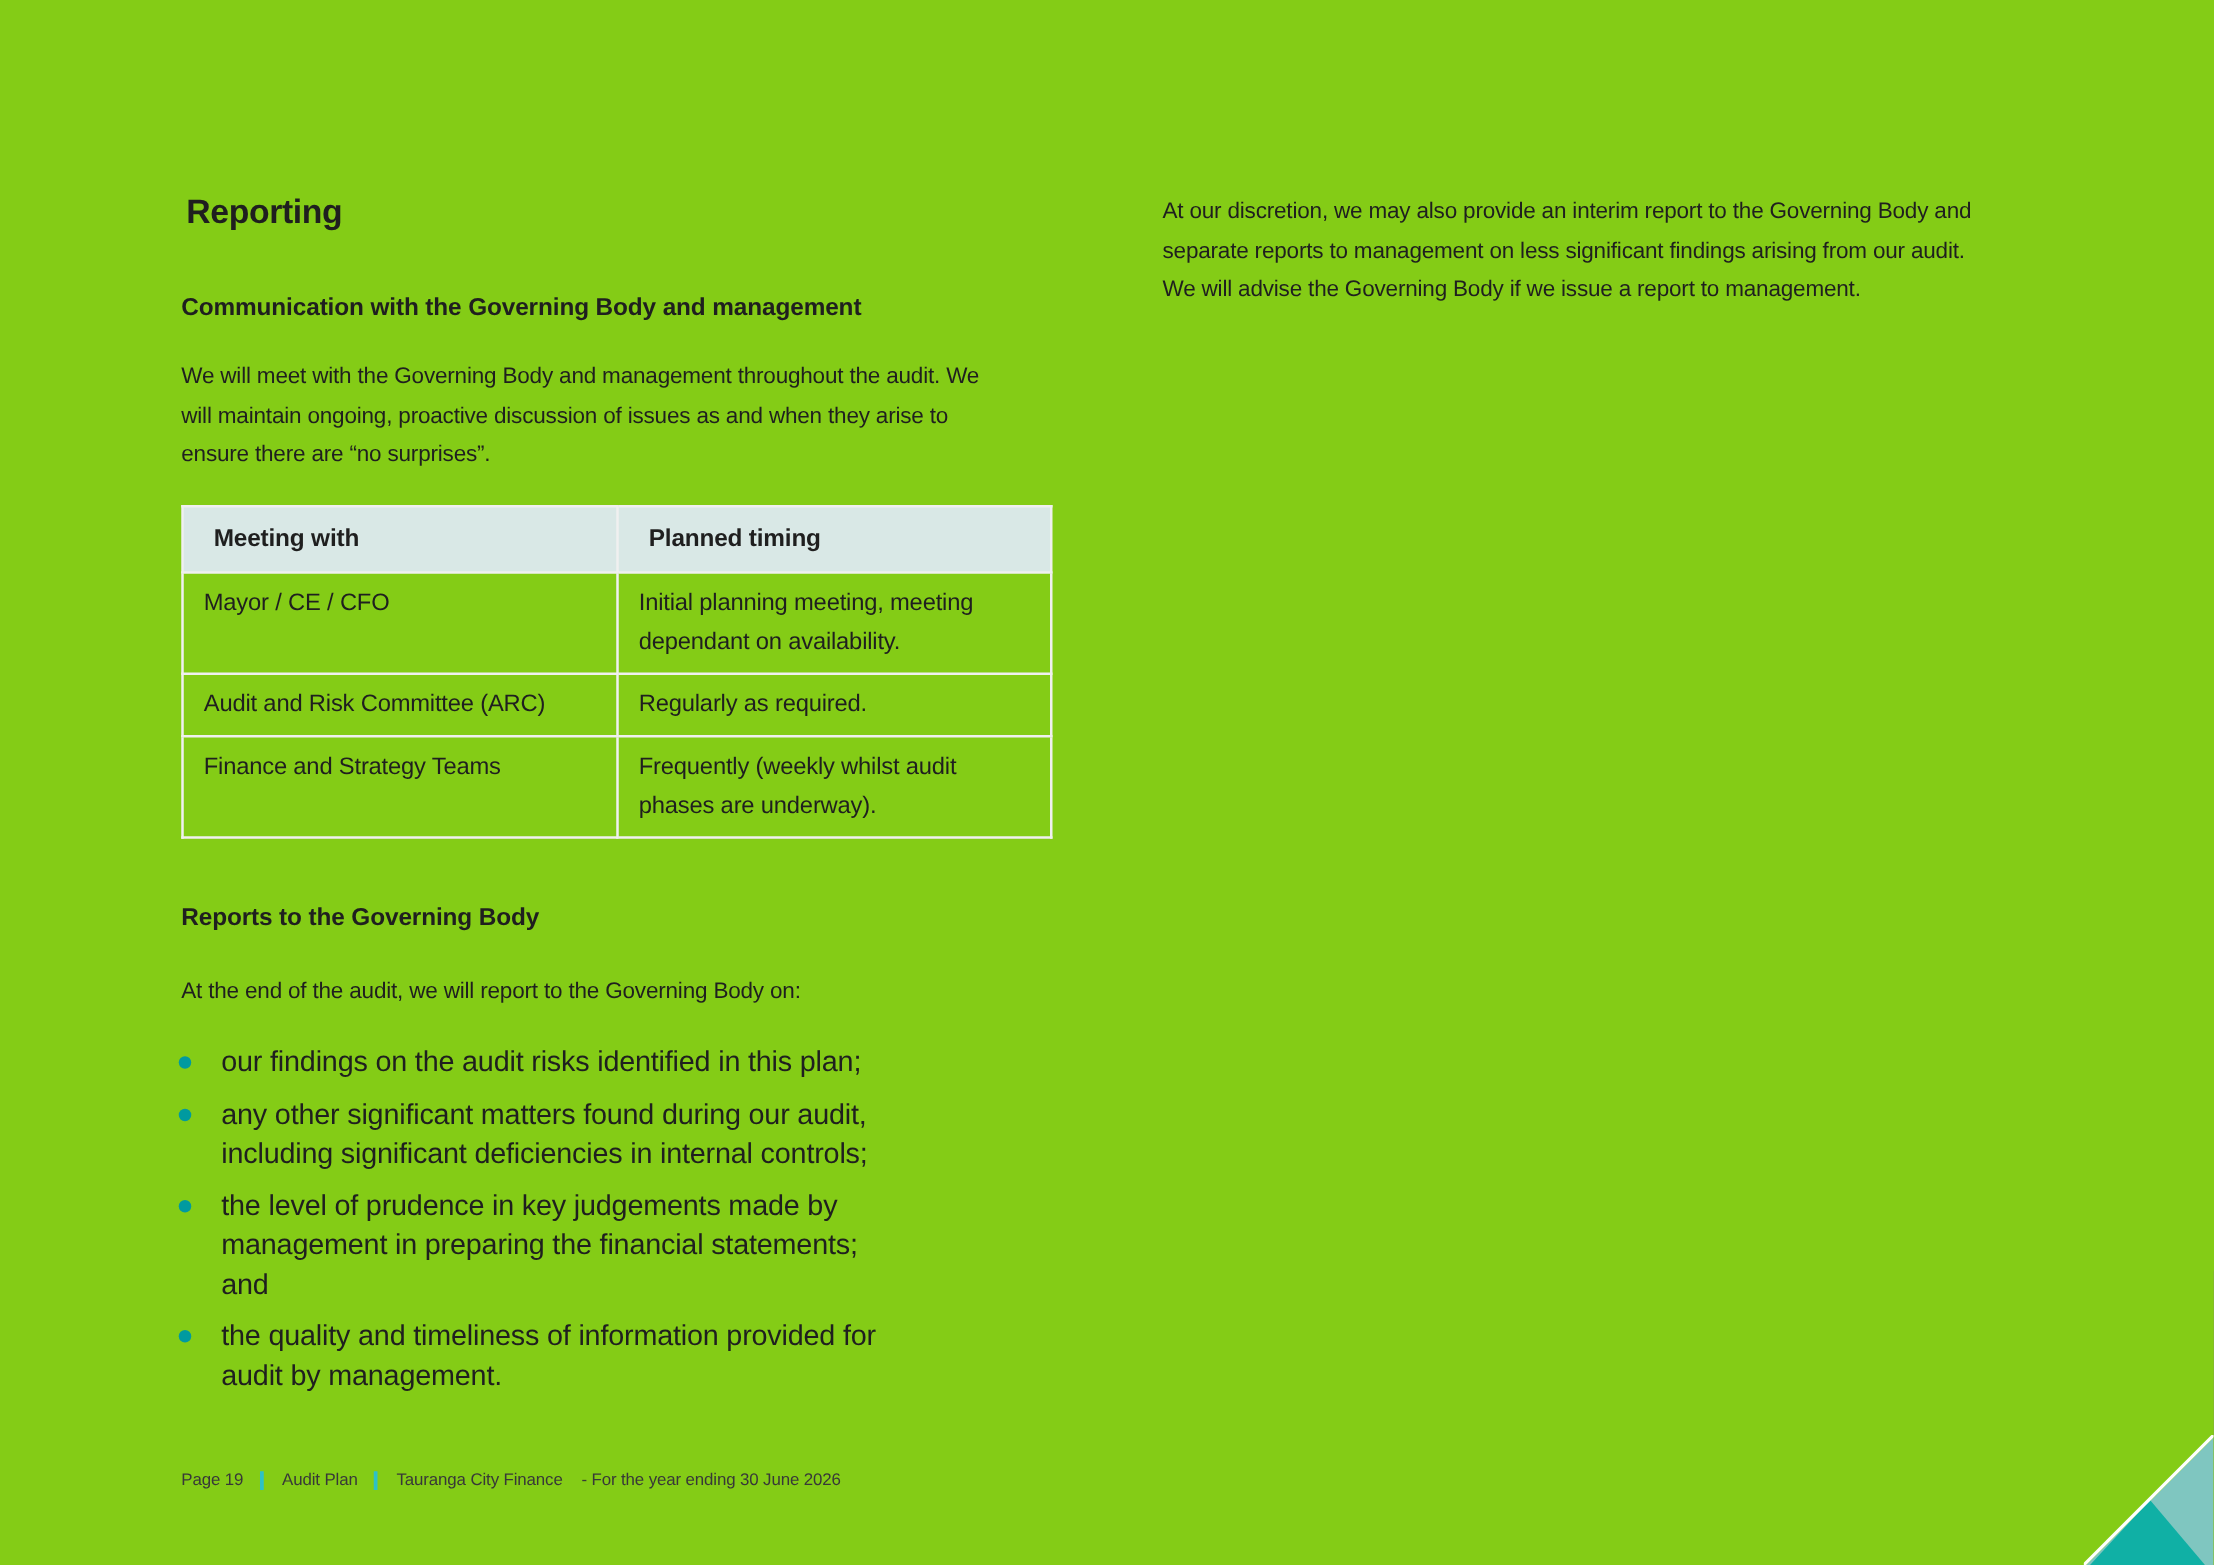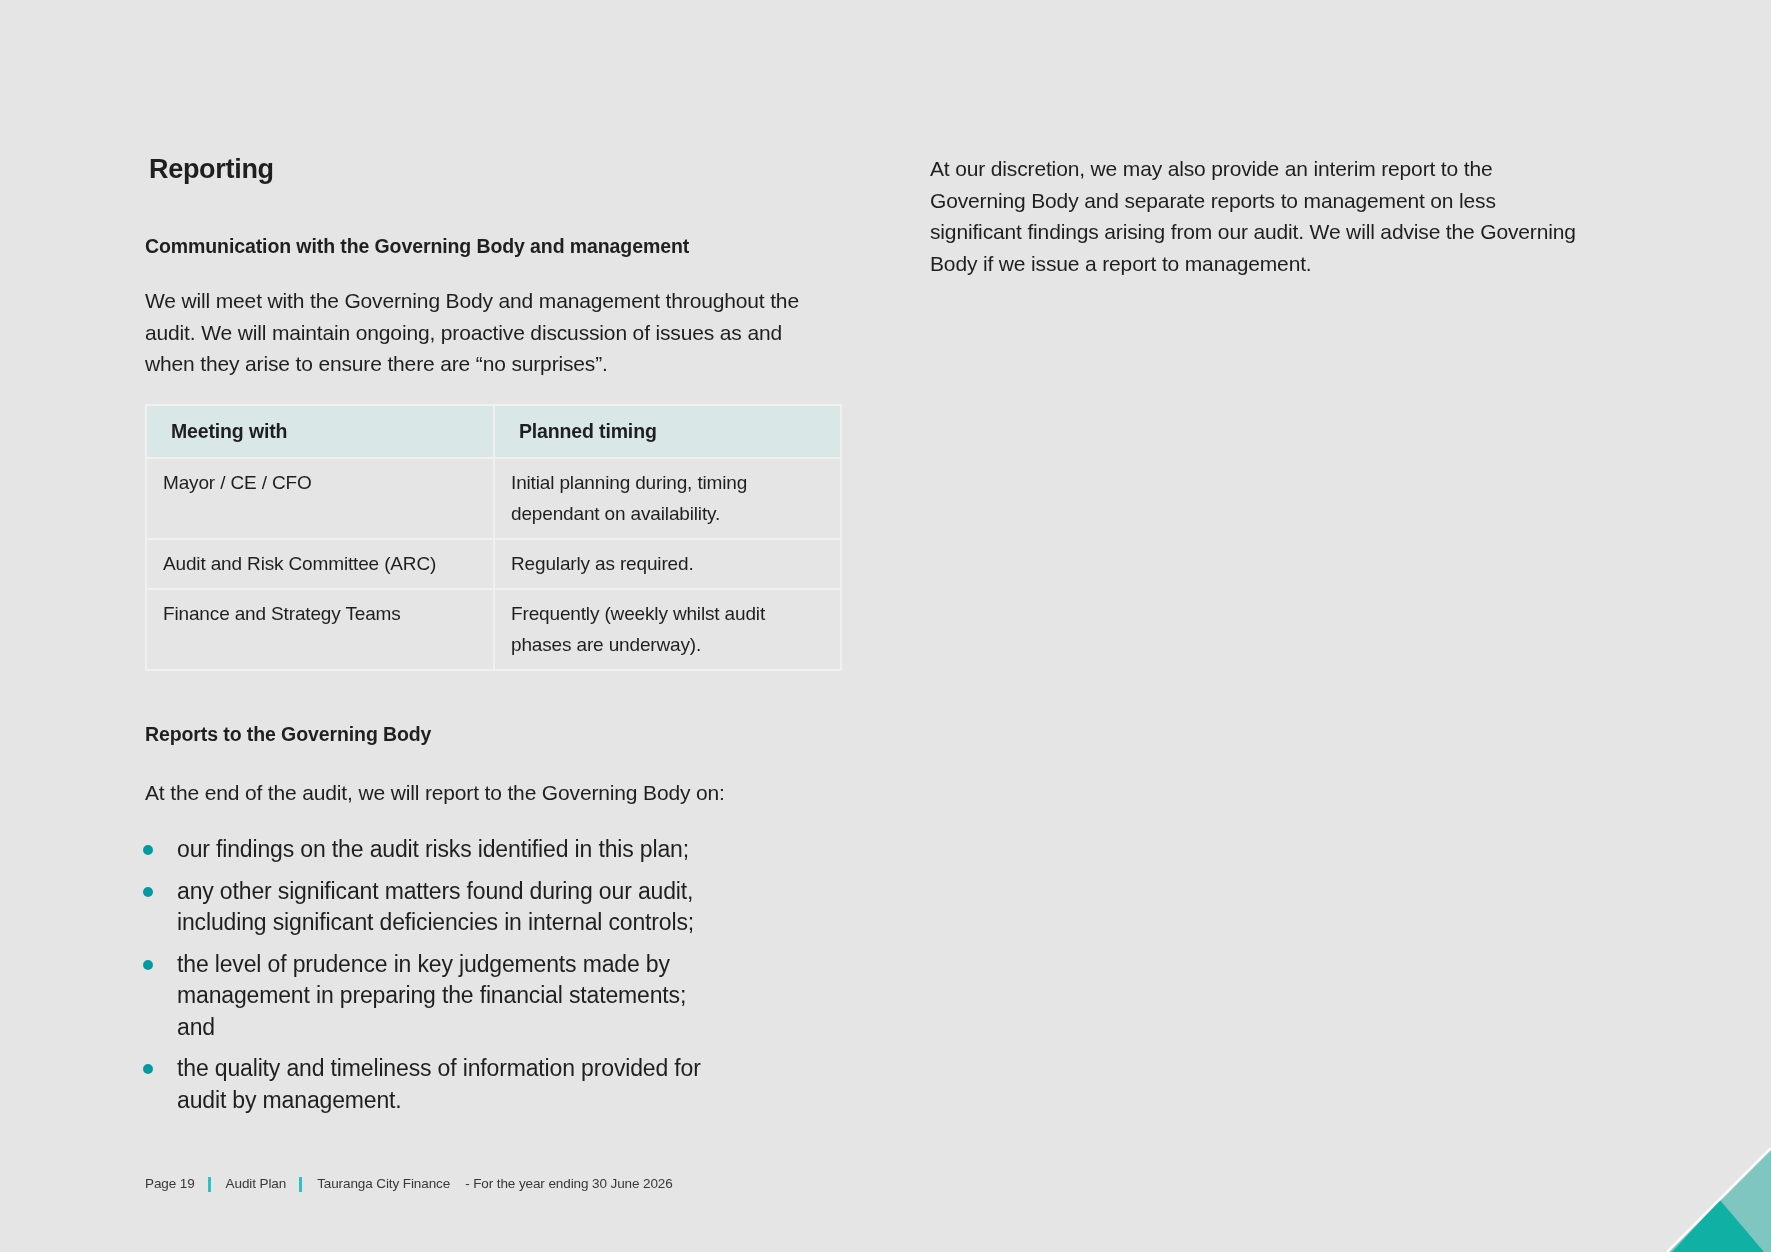--- a/index.html
+++ b/index.html
@@ -5,21 +5,21 @@
   html, body { margin: 0; padding: 0; }
   body {
     background: #7f7f7f;
     font-family: "Liberation Sans", sans-serif;
     color: #1f1f1f;
   }
   .page {
     position: relative;
     width: 1771px;
     height: 1252px;
-    background: #e5e5e5;
+    background: #84cc16;
     overflow: hidden;
   }
 
   
   .col-left {
     position: absolute;
     left: 145px;
     top: 140px;
     width: 700px;
   }
@@ -31,21 +31,21 @@
     margin: 12px 0 0 4px;
   }
   .section-heading {
     font-size: 19.5px;
     line-height: 25px;
     font-weight: bold;
     letter-spacing: -0.1px;
     margin: 48px 0 0;
   }
   .body-para {
-    font-size: 21px;
+    font-size: 18px;
     line-height: 31.5px;
     letter-spacing: -0.15px;
     margin: 26px 0 0;
     width: 662px;
   }
 
   
   table.meetings {
     border-collapse: collapse;
     margin-top: 24px;
@@ -158,21 +158,21 @@
         </colgroup>
       <thead>
         <tr>
           <th>Meeting with</th>
           <th>Planned timing</th>
         </tr>
       </thead>
       <tbody>
         <tr>
           <td>Mayor / CE / CFO</td>
-          <td>Initial planning during, timing dependant on availability.</td>
+          <td>Initial planning meeting, meeting dependant on availability.</td>
         </tr>
         <tr class="short">
           <td>Audit and Risk Committee (ARC)</td>
           <td>Regularly as required.</td>
         </tr>
         <tr>
           <td>Finance and Strategy Teams</td>
           <td>Frequently (weekly whilst audit phases are underway).</td>
         </tr>
       </tbody>

